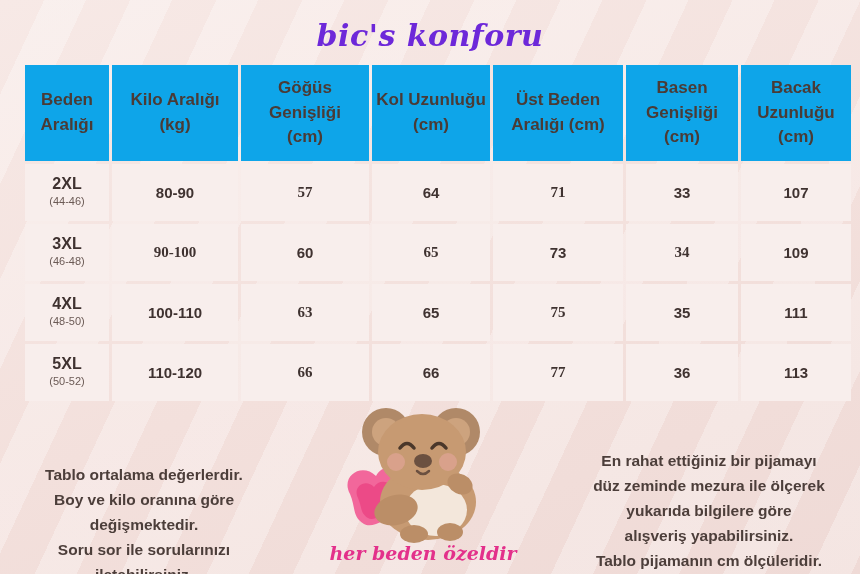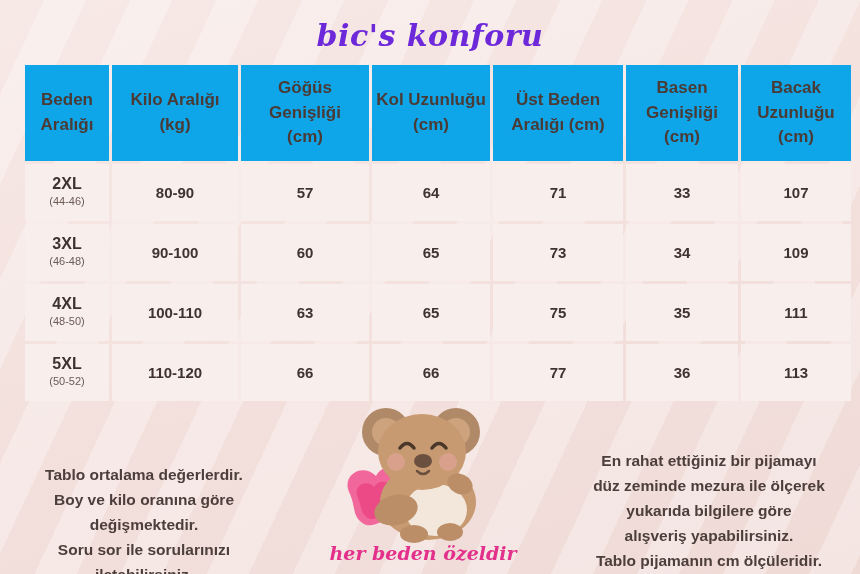--- a/index.html
+++ b/index.html
@@ -72,21 +72,21 @@
   table.size-table td {
     background: #f8eeec;
     color: #3f3230;
     font-size: 15px;
     font-weight: bold;
     text-align: center;
     vertical-align: middle;
     height: 57px;
     padding: 4px 2px;
   }
-  td.alt { background: #fdf8f7; }
+  td.alt { background: #fdf8f7; font-family: Liberation Serif, serif; }
   td.white { background: #fffdfd; }
   .size-main {
     font-size: 16px;
     font-weight: bold;
     display: block;
     line-height: 1.15;
   }
   .size-sub {
     font-size: 11px;
     font-weight: normal;

